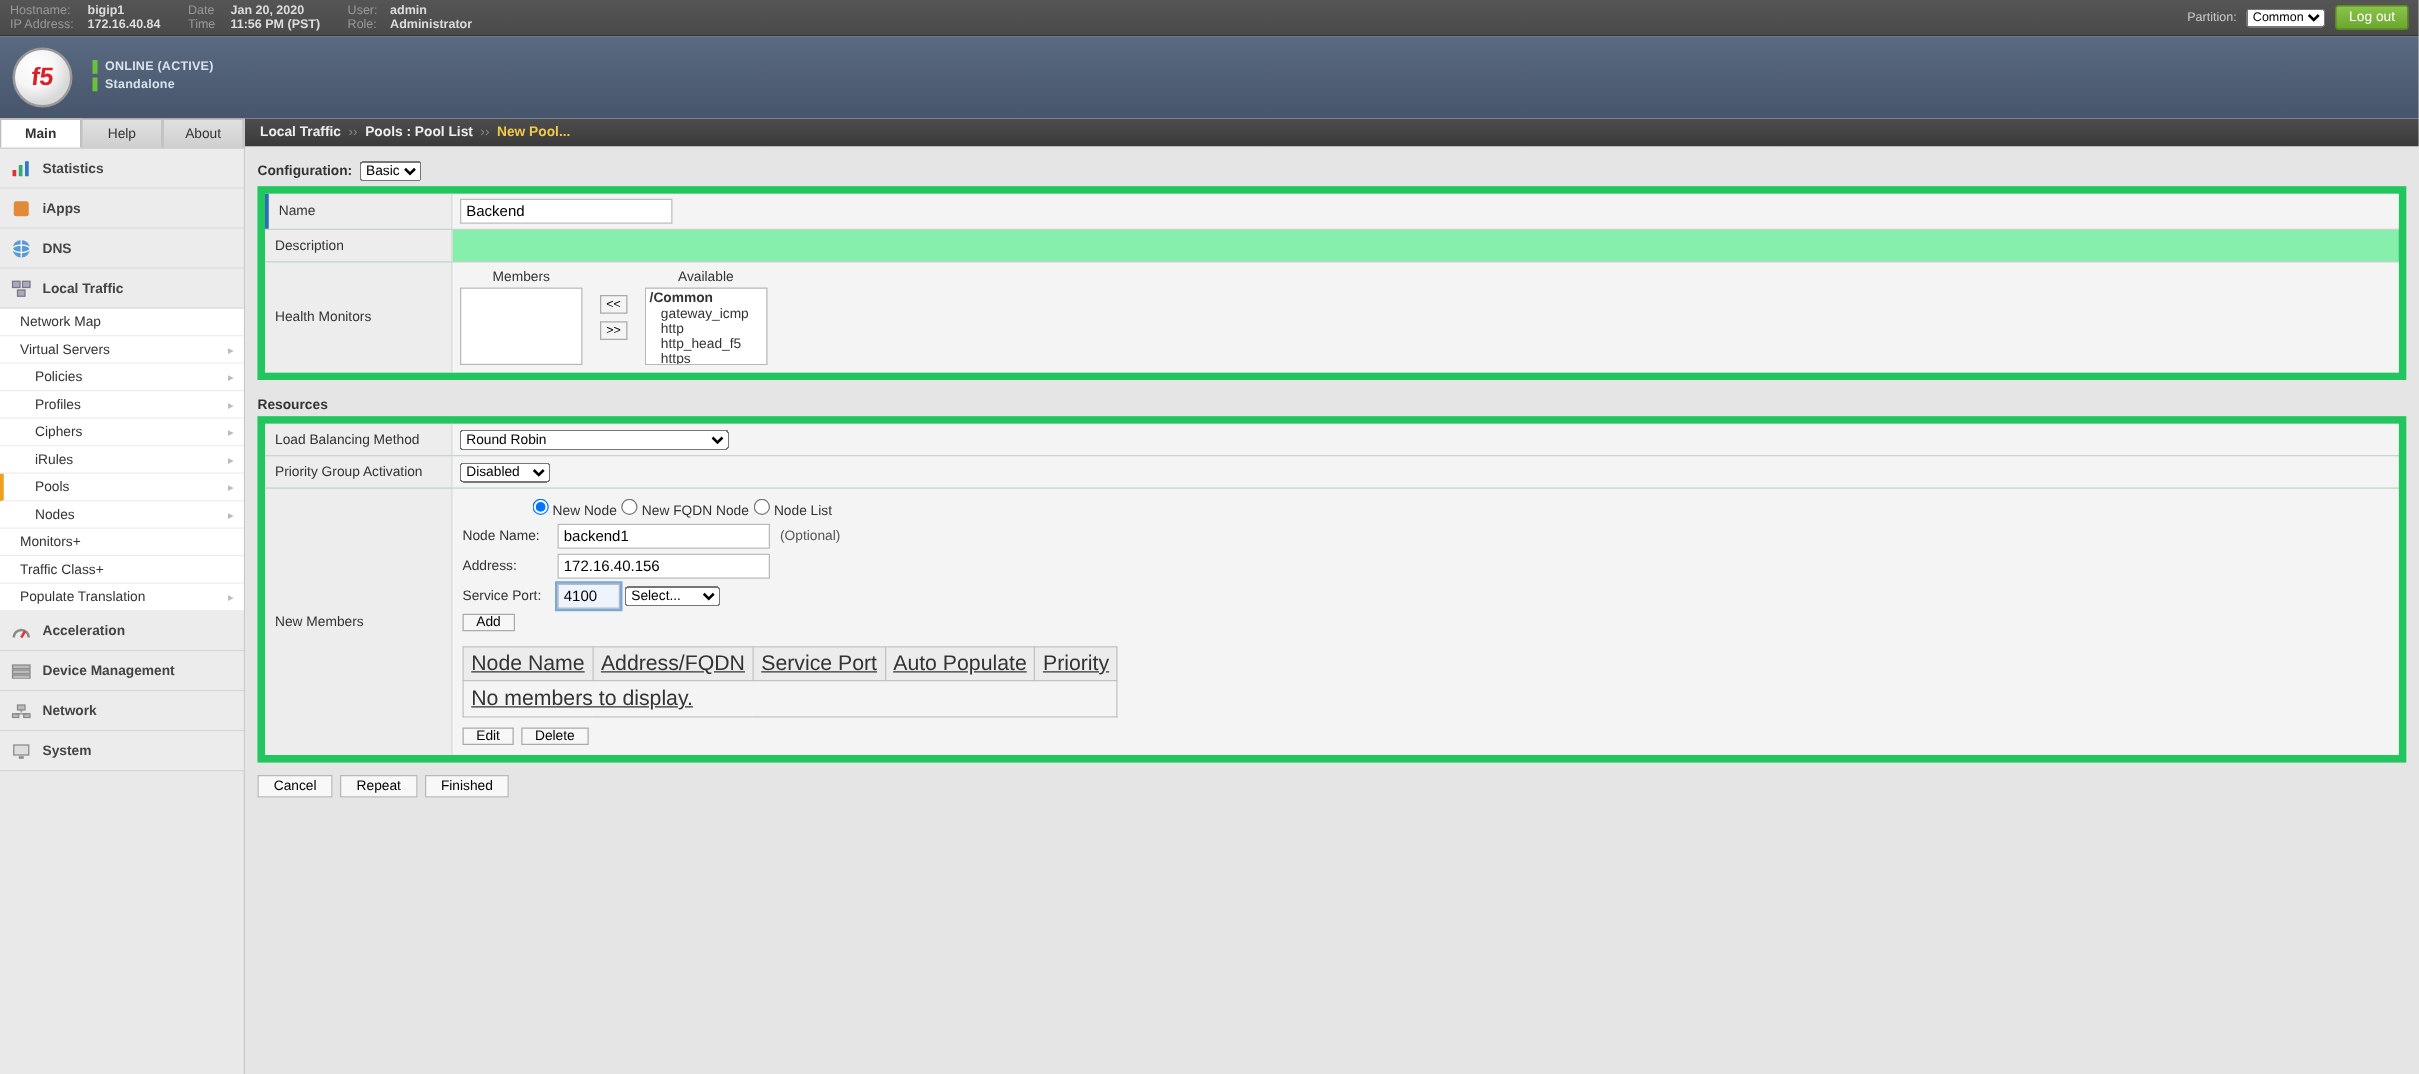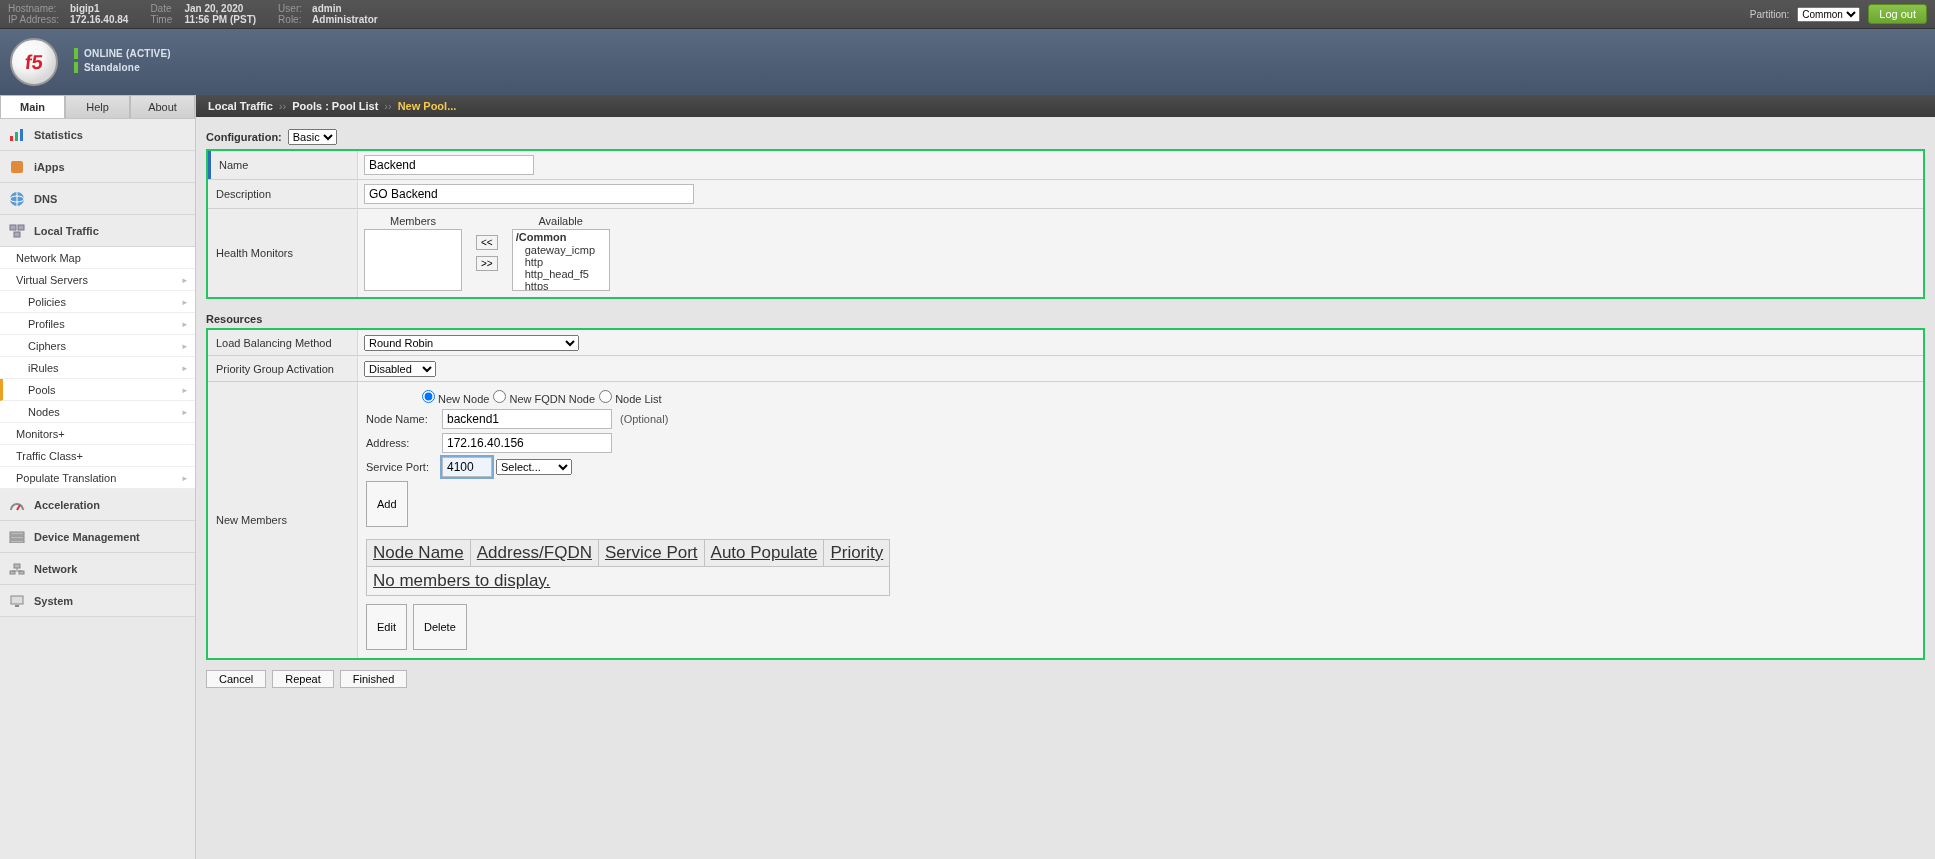--- a/index.html
+++ b/index.html
@@ -46,21 +46,21 @@
 .breadcrumb { background: linear-gradient(#4d4d4d,#3a3a3a); color:#ddd; height:22px; display:flex; align-items:center; padding:0 12px; font-size:11px; }
 .breadcrumb .sep { margin:0 6px; color:#888; }
 .breadcrumb .current { color:#f4c94a; font-weight:bold;}
 .breadcrumb b { color:#eee; }
 
 .content-pad { padding: 12px 10px; }
 .conf-row { display:flex; align-items:center; gap:6px; margin-bottom:4px; }
 .conf-row label { font-weight:bold; font-size:11px; }
 .conf-row select { font-size:11px; }
 
-.panel { border:2px solid #22c55e; background:#86efac; }
+.panel { border:6px solid #22c55e; background:#86efac; }
 .panel-row { display:flex; border-bottom:1px solid #d0d0d0; min-height:26px; align-items:stretch; }
 .panel-row:last-child { border-bottom:none; }
 .panel-row .cell-label { width:150px; padding:5px 8px; font-size:11px; background:#ededed; border-right:1px solid #d9d9d9; display:flex; align-items:center;}
 .panel-row.first .cell-label { border-left:3px solid #2a6fb5; }
 .panel-row .cell-body { flex:1; padding:4px 6px; background:#f4f4f4; display:flex; align-items:center; gap:6px; flex-wrap:wrap; }
 .panel-row .cell-body input[type="text"] { border:1px solid #bbb; padding:2px 4px; font-size:12px; }
 .panel-row .cell-body select { font-size:11px; }
 
 .section-title { font-weight:bold; font-size:11px; margin:14px 0 3px 0; }
 
@@ -71,21 +71,21 @@
 .hm-list .opt { padding:0 3px 0 12px; cursor:pointer; }
 .hm-btns { display:flex; flex-direction:column; gap:6px; margin:0 8px; align-self:center;}
 .hm-btns button { font-size:10px; padding:1px 4px; border:1px solid #aaa; background:#f4f4f4; cursor:pointer; }
 
 .nm-wrap { display:flex; flex-direction:column; gap:4px; font-size:11px; }
 .nm-row { display:flex; align-items:center; gap:4px;}
 .nm-row .nm-lbl { width:72px; text-align:left; }
 .nm-wrap input[type="text"] { border:1px solid #bbb; padding:2px 4px; font-size:11px; width:170px; }
 .nm-wrap input.focused { outline:2px solid #7aa8d8; background:#eef4fb; }
 .opt-note { color:#555; font-size:11px; margin-left:4px;}
-.smallbtn { border:1px solid #aaa; background:#f7f7f7; padding:16px 10px; font-size:11px; cursor:pointer;text-align:right; }
+.smallbtn { border:1px solid #aaa; background:#f7f7f7; padding:0 10px; font-size:11px; cursor:pointer;text-align:right; }
 
 .subtable { border:1px solid #c2c2c2; border-collapse:collapse; font-size:17px; margin-top:8px;text-decoration:underline;}
 .subtable th { background:#ececec; border:1px solid #c2c2c2; padding:3px 6px; font-weight:normal;}
 .subtable td { border:1px solid #c2c2c2; padding:4px 6px; background:#f4f4f4; }
 
 .footer-btns { margin-top:10px; display:flex; gap:6px; }
 .footer-btns button { border:1px solid #b8b8b8; background:#f8f8f8; padding:2px 12px; font-size:11px; cursor:pointer; }
 
 svg { display:block; }
 </style>
@@ -299,23 +299,20 @@
 
       <div class="panel">
         <div class="panel-row first">
           <div class="cell-label">Name</div>
           <div class="cell-body">
               <input type="text" style="width: 170px;" value="Backend">
             </div>
         </div>
         <div class="panel-row">
           <div class="cell-label">Description</div>
-          <div class="cell-body">
-              <input type="text" style="width: 330px;" value="GO Backend">
-            </div>
         </div>
         <div class="panel-row">
           <div class="cell-label">Health Monitors</div>
           <div class="cell-body" style="align-items:flex-start; padding:6px;">
             <div class="hm-col">
               <div class="hm-title">Members</div>
               <div class="hm-list"></div>
             </div>
             <div class="hm-btns">
               <button>&lt;&lt;</button>

